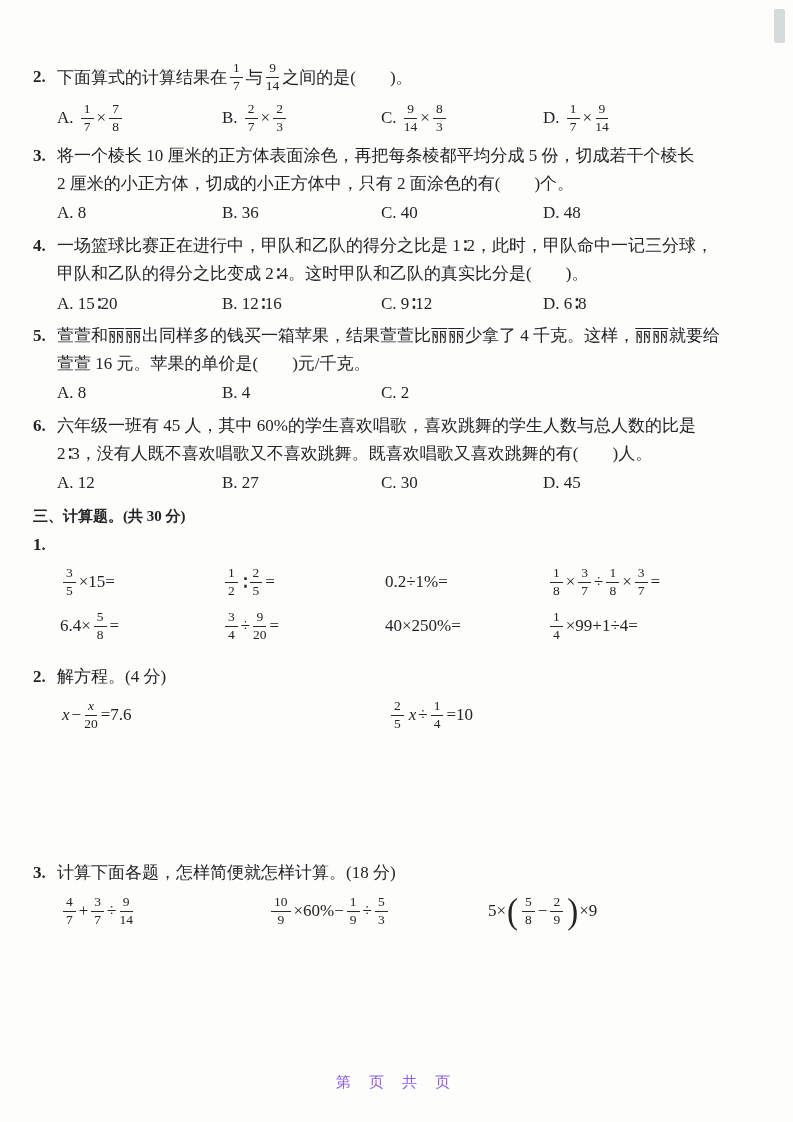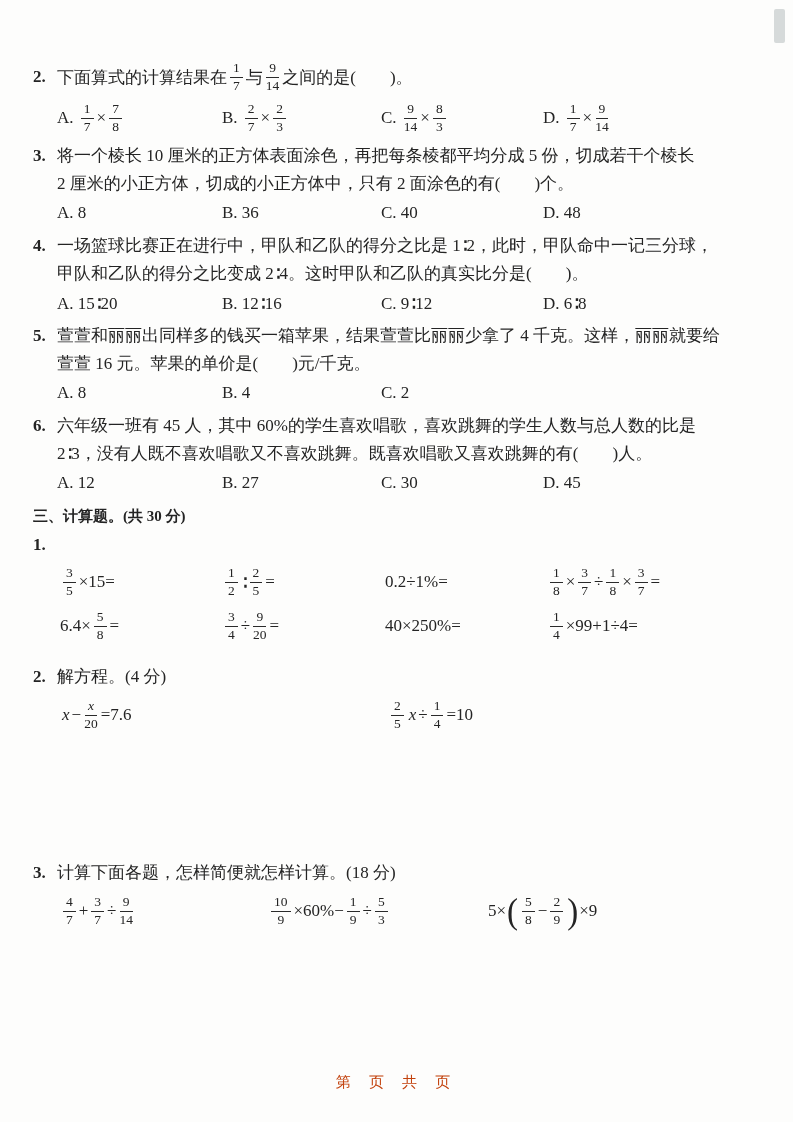--- a/index.html
+++ b/index.html
@@ -73,21 +73,21 @@
   .exprgrid{
     margin-left:60px; height:46px;
     display:grid; grid-template-columns:208px 220px auto;
     align-items:center;
   }
 
   .footer{
     position:absolute; left:0; right:0; bottom:30px;
     text-align:center;
     font-family:"Liberation Sans","DejaVu Sans",sans-serif;
-    font-size:15px; letter-spacing:7px; color:#c2410c;
+    font-size:15px; letter-spacing:7px; color:#8b5cf6;
   }
 </style>
 </head>
 <body>
 
 <div class="page">
   <div class="corner-mark"></div>
 
   <div class="content">
 

